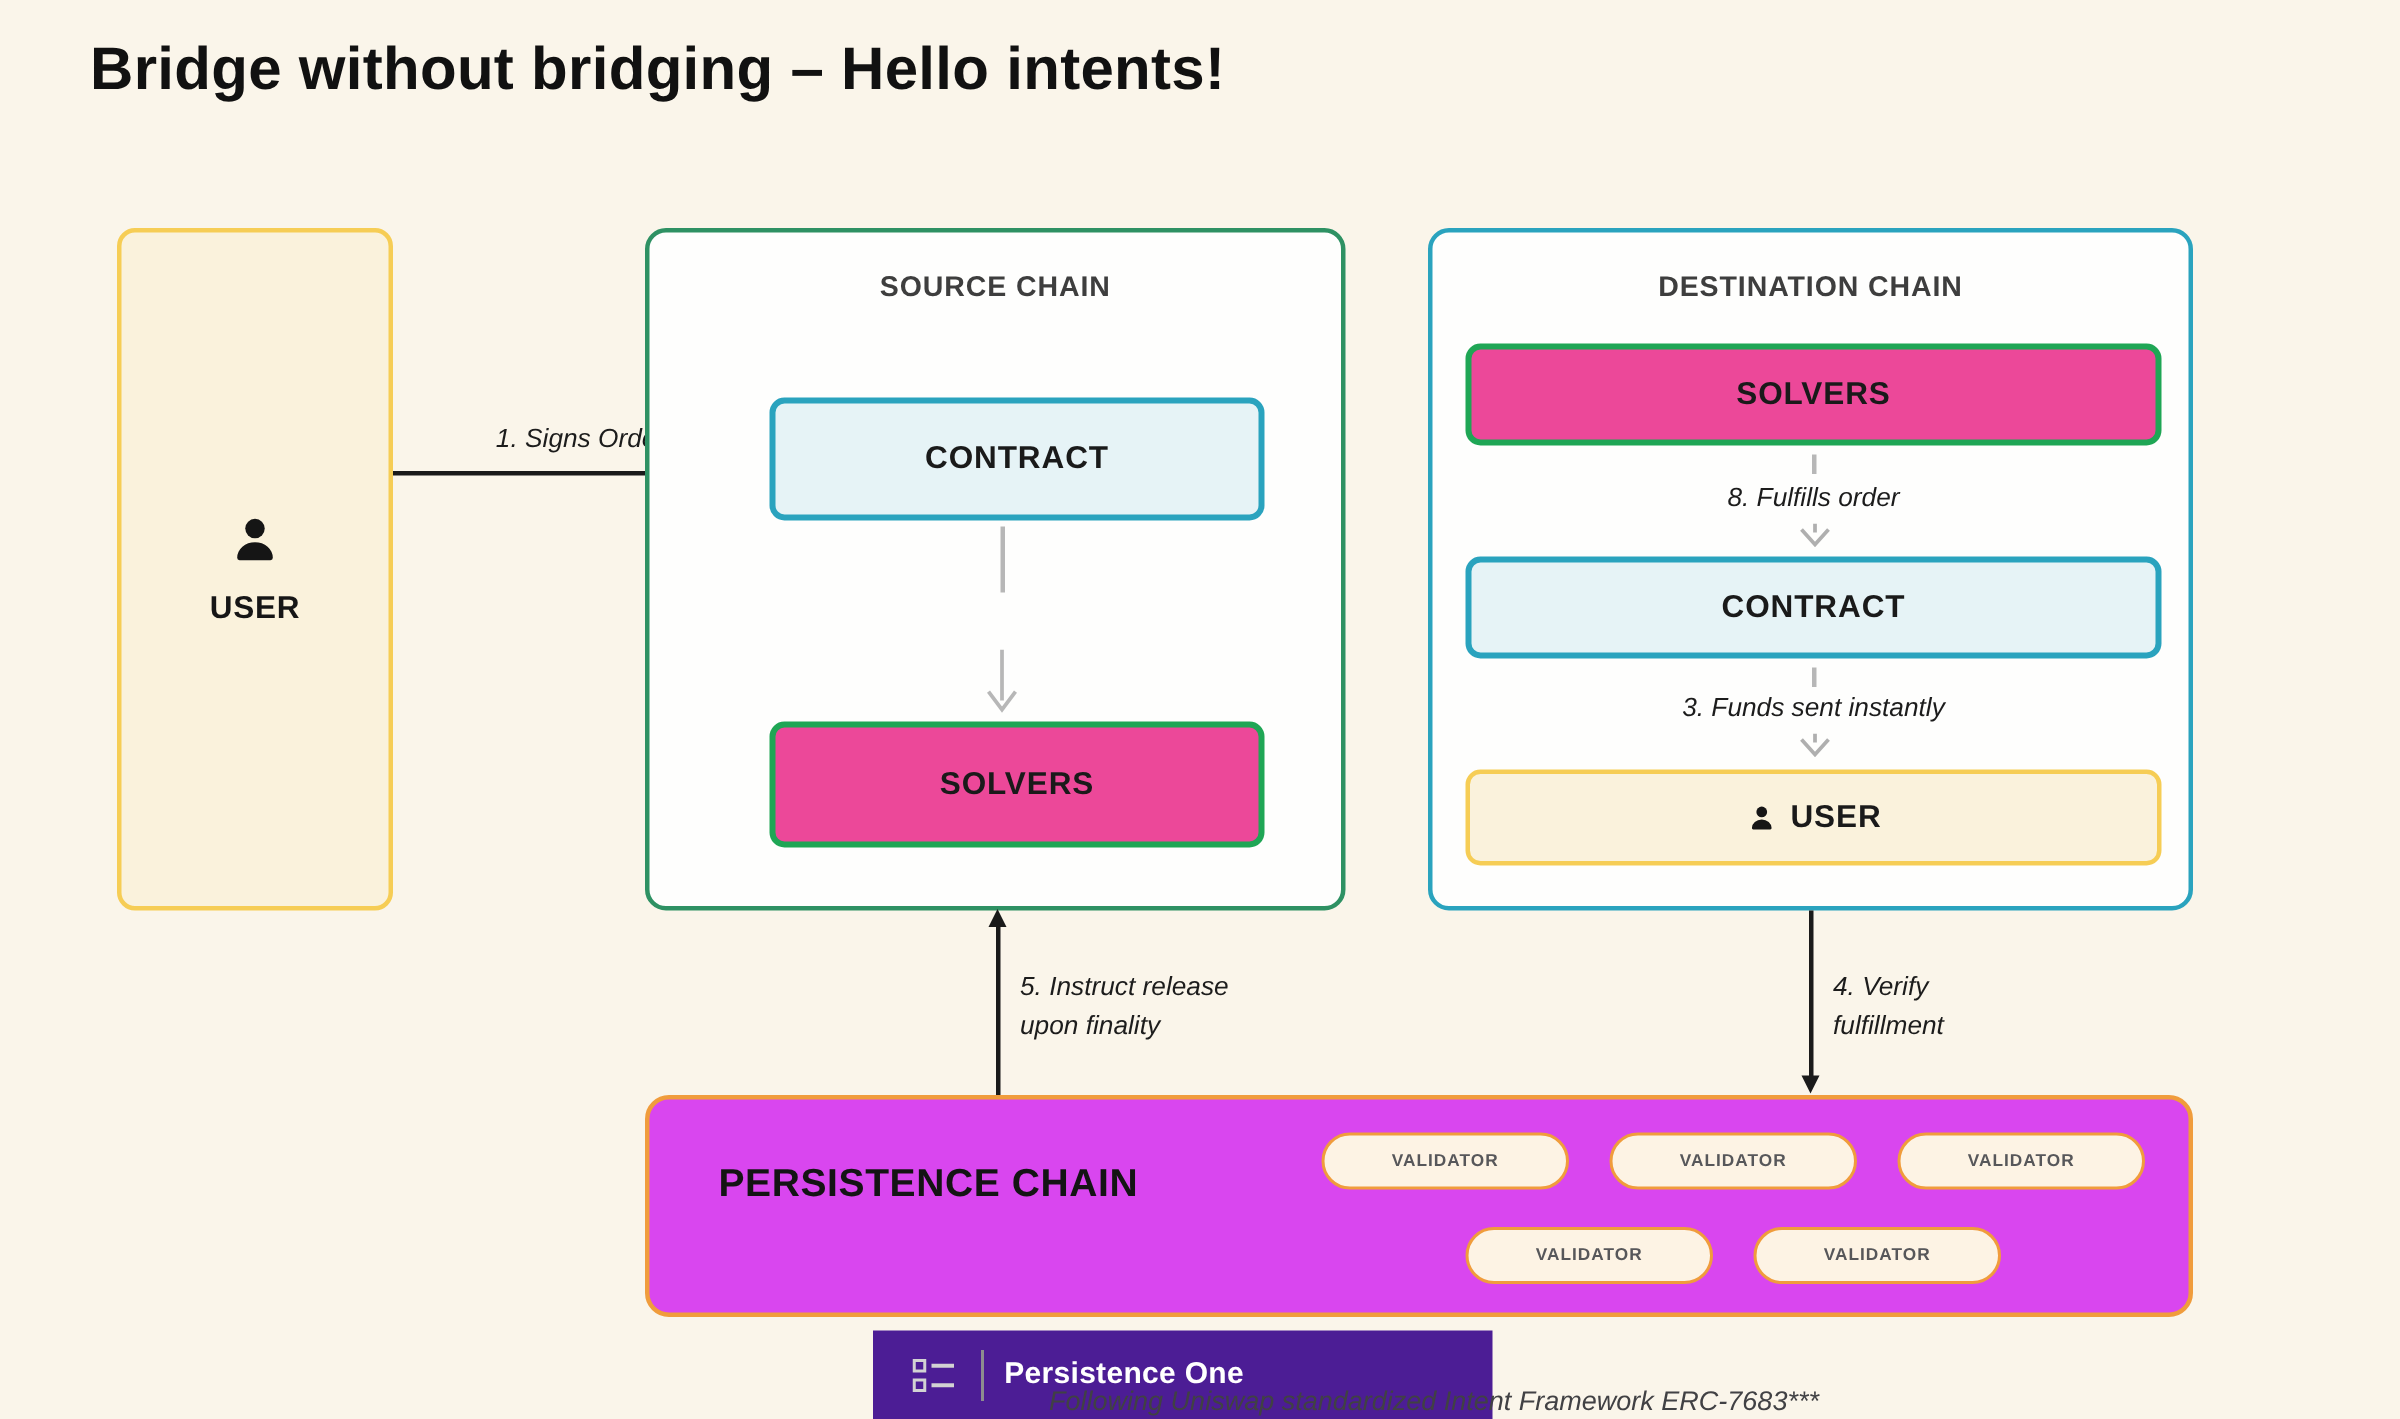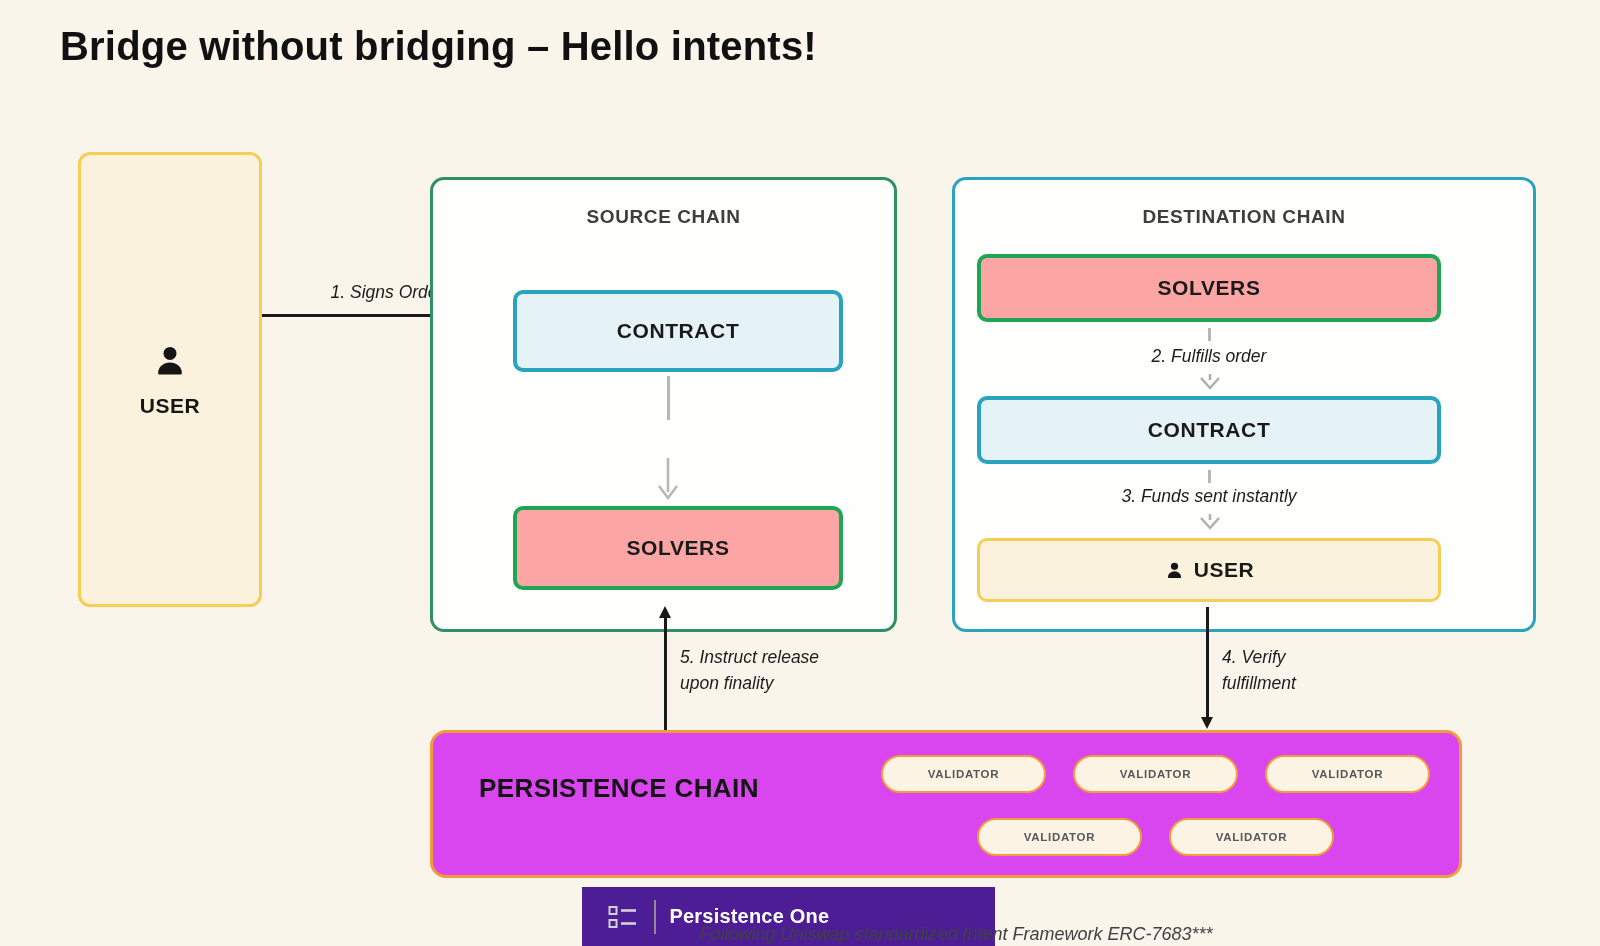--- a/index.html
+++ b/index.html
@@ -3,35 +3,35 @@
 <meta charset="utf-8">
 <style>
   * { margin:0; padding:0; box-sizing:border-box; }
   html,body { background:#FAF5EA; }
   body { font-family:"Liberation Sans", sans-serif; }
   .canvas { position:relative; width:1600px; height:946px; background:#FAF5EA; overflow:hidden; }
 
   .page-title { position:absolute; left:60px; top:24px; font-size:40px; font-weight:800; color:#111; letter-spacing:.2px; }
 
   
-  .chain { position:absolute; border-radius:14px; background:#FEFEFD;margin-top:25px; }
+  .chain { position:absolute; border-radius:14px; background:#FEFEFD; }
   .chain-title { position:absolute; left:0; right:0; top:26px; text-align:center; font-size:19px; font-weight:800; color:#3E3E3E; letter-spacing:.6px; }
 
   .user-panel { position:absolute; left:78px; top:152px; width:184px; height:455px;
     border:3px solid #F6CD55; border-radius:12px; background:#FAF2DC;
     display:flex; flex-direction:column; align-items:center; justify-content:center; gap:10px; }
   .user-panel .label { font-size:21px; font-weight:800; color:#161616; letter-spacing:.5px; }
 
   .src-chain { left:430px; top:152px; width:467px; height:455px; border:3px solid #2E9163; }
-  .dst-chain { left:952px; top:152px; width:584px; height:455px; border:3px solid #2AA3BE; }
+  .dst-chain { left:952px; top:152px; width:510px; height:455px; border:3px solid #2AA3BE; }
 
   .node { position:absolute; border-radius:10px; display:flex; align-items:center; justify-content:center;
     gap:9px; font-size:21px; font-weight:800; color:#1a1a1a; letter-spacing:.6px; }
   .node-teal  { border:4px solid #2AA3BE; background:#E6F3F6; }
-  .node-green { border:4px solid #1FA655; background:#fca5a5; }
+  .node-green { border:4px solid #1FA655; background:#ec4899; }
   .node-yellow{ border:3px solid #F6CD55; background:#FAF2DC; }
 
   .step-label { position:absolute; font-style:italic; font-size:17.5px; color:#1c1c1c; }
   .step-label.center { text-align:center; }
 
   
   .bline { position:absolute; background:#1a1a1a; }
   .ah-right { position:absolute; width:0; height:0; border-top:6px solid transparent; border-bottom:6px solid transparent; border-left:11px solid #1a1a1a; }
   .ah-up    { position:absolute; width:0; height:0; border-left:6.5px solid transparent; border-right:6.5px solid transparent; border-bottom:12px solid #1a1a1a; }
   .ah-down  { position:absolute; width:0; height:0; border-left:6.5px solid transparent; border-right:6.5px solid transparent; border-top:12px solid #1a1a1a; }
@@ -96,21 +96,21 @@
   </div>
 
   <div class="chain dst-chain">
     <div class="chain-title">DESTINATION CHAIN</div>
 
     <div class="node node-green" style="left:22px; top:74px; width:464px; height:68px;">
       <span>SOLVERS</span>
     </div>
 
     <div class="gline" style="left:253px; top:148px; height:13px;"></div>
-    <div class="step-label center" style="left:104px; top:166px; width:300px;">2. Fulfills order</div>
+    <div class="step-label center" style="left:104px; top:166px; width:300px;">8. Fulfills order</div>
     <svg class="gchevron" style="left:243px; top:194px;" width="24" height="17" viewBox="0 0 24 17">
       <line x1="12" y1="0" x2="12" y2="6" stroke="#AFAFAF" stroke-width="2.5"></line>
       <path d="M3 4 L12 14 L21 4" fill="none" stroke="#AFAFAF" stroke-width="2.5"></path>
     </svg>
 
     <div class="node node-teal" style="left:22px; top:216px; width:464px; height:68px;">
       <span>CONTRACT</span>
     </div>
 
     <div class="gline" style="left:253px; top:290px; height:13px;"></div>

